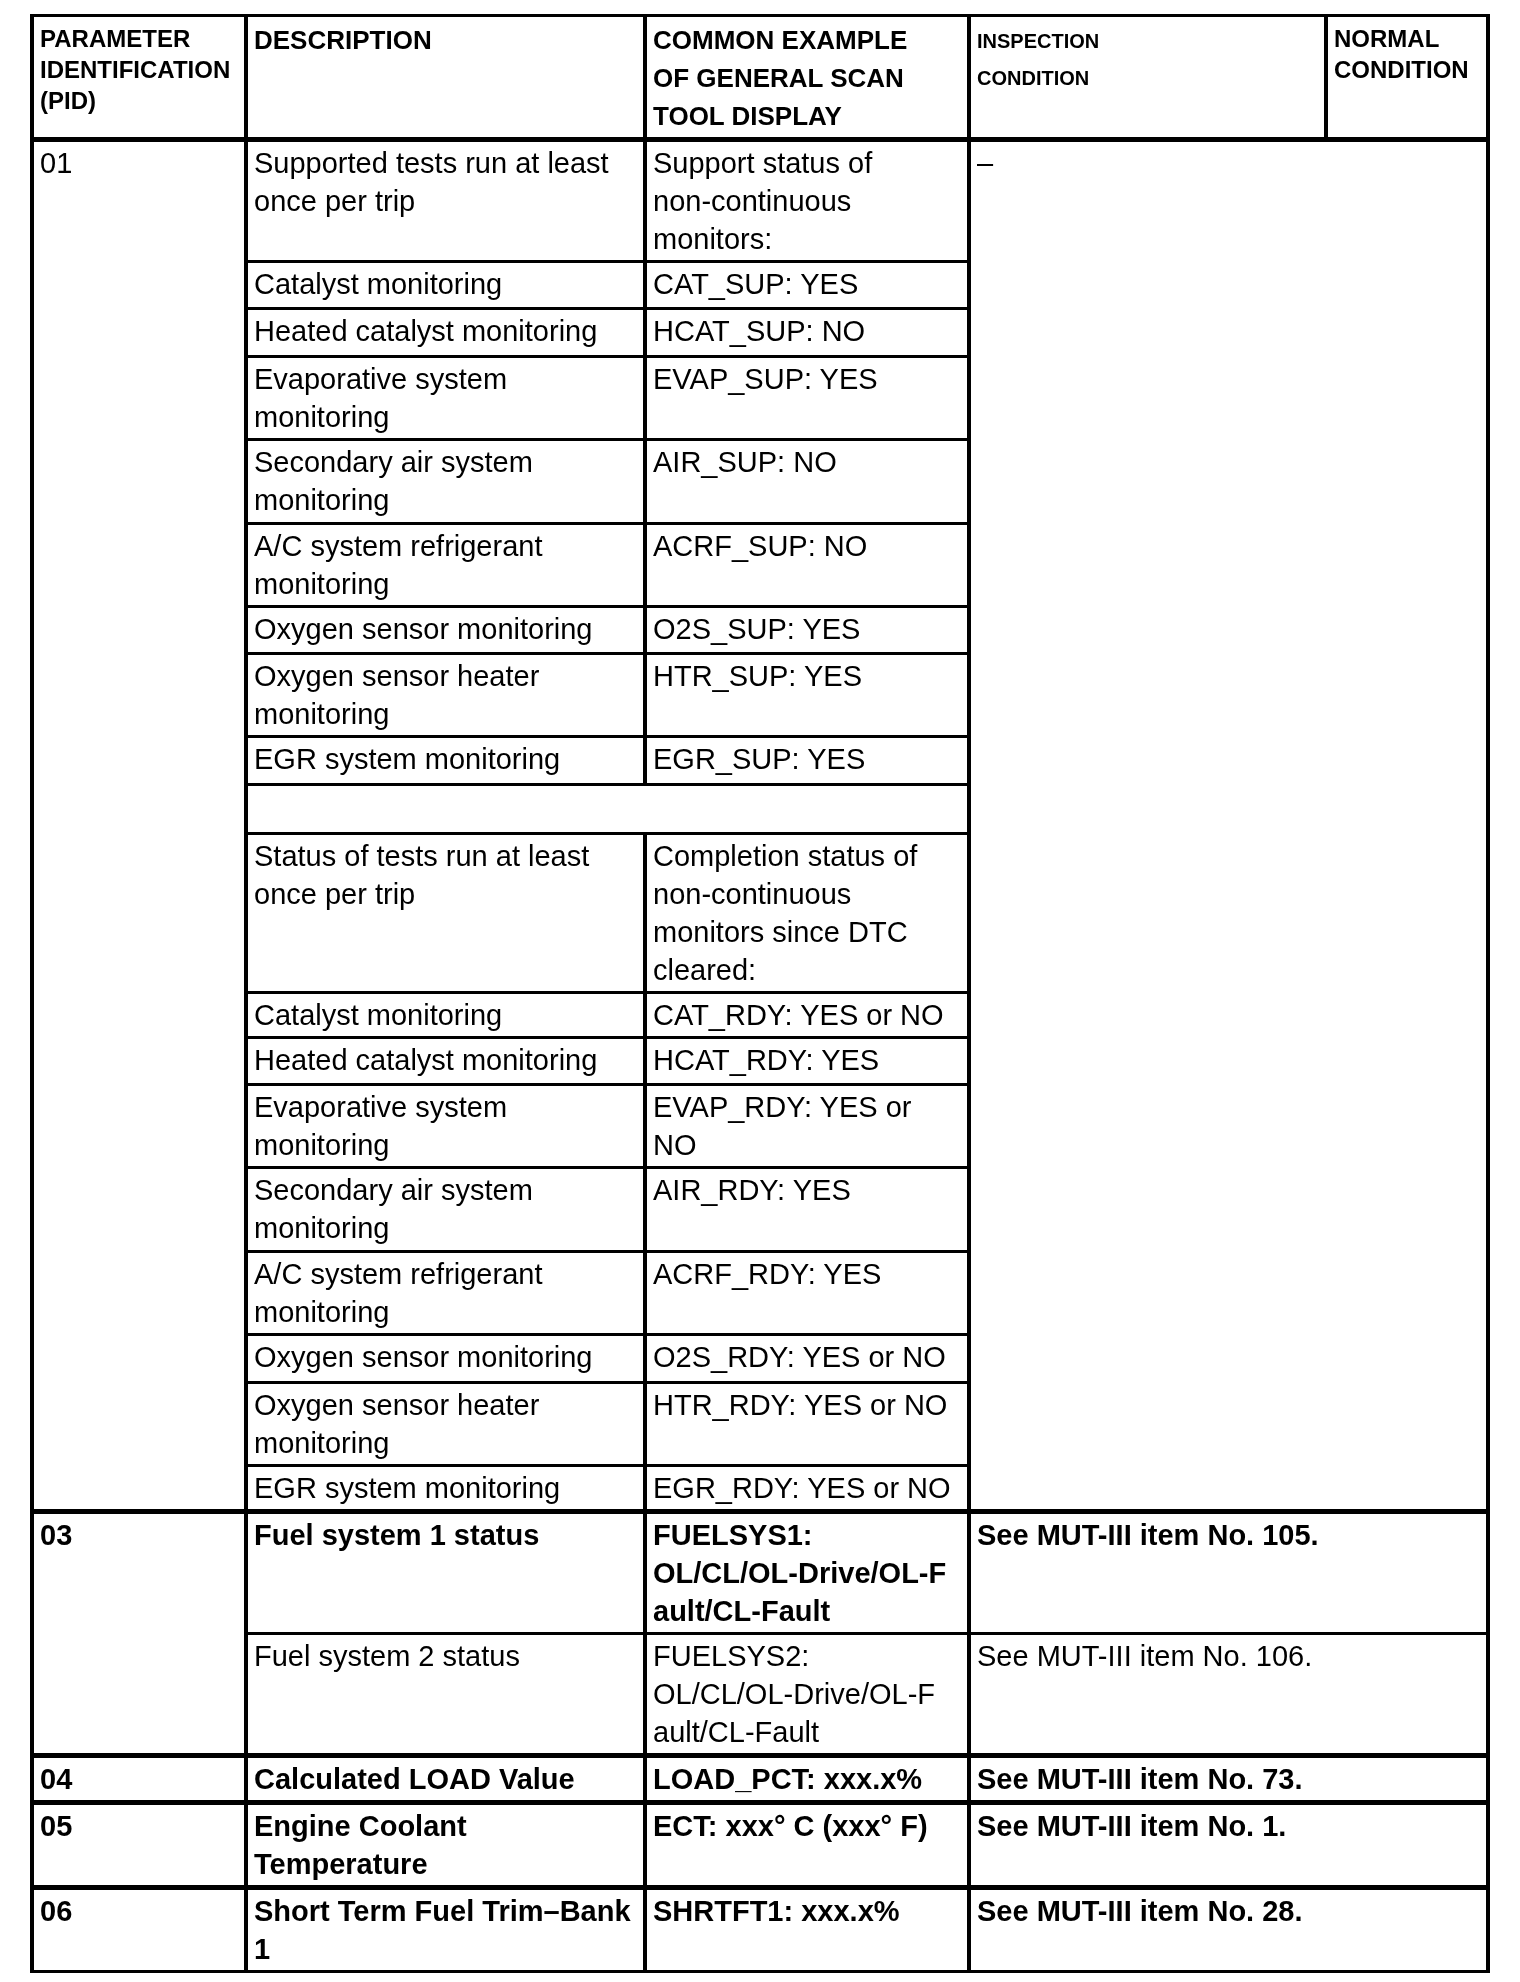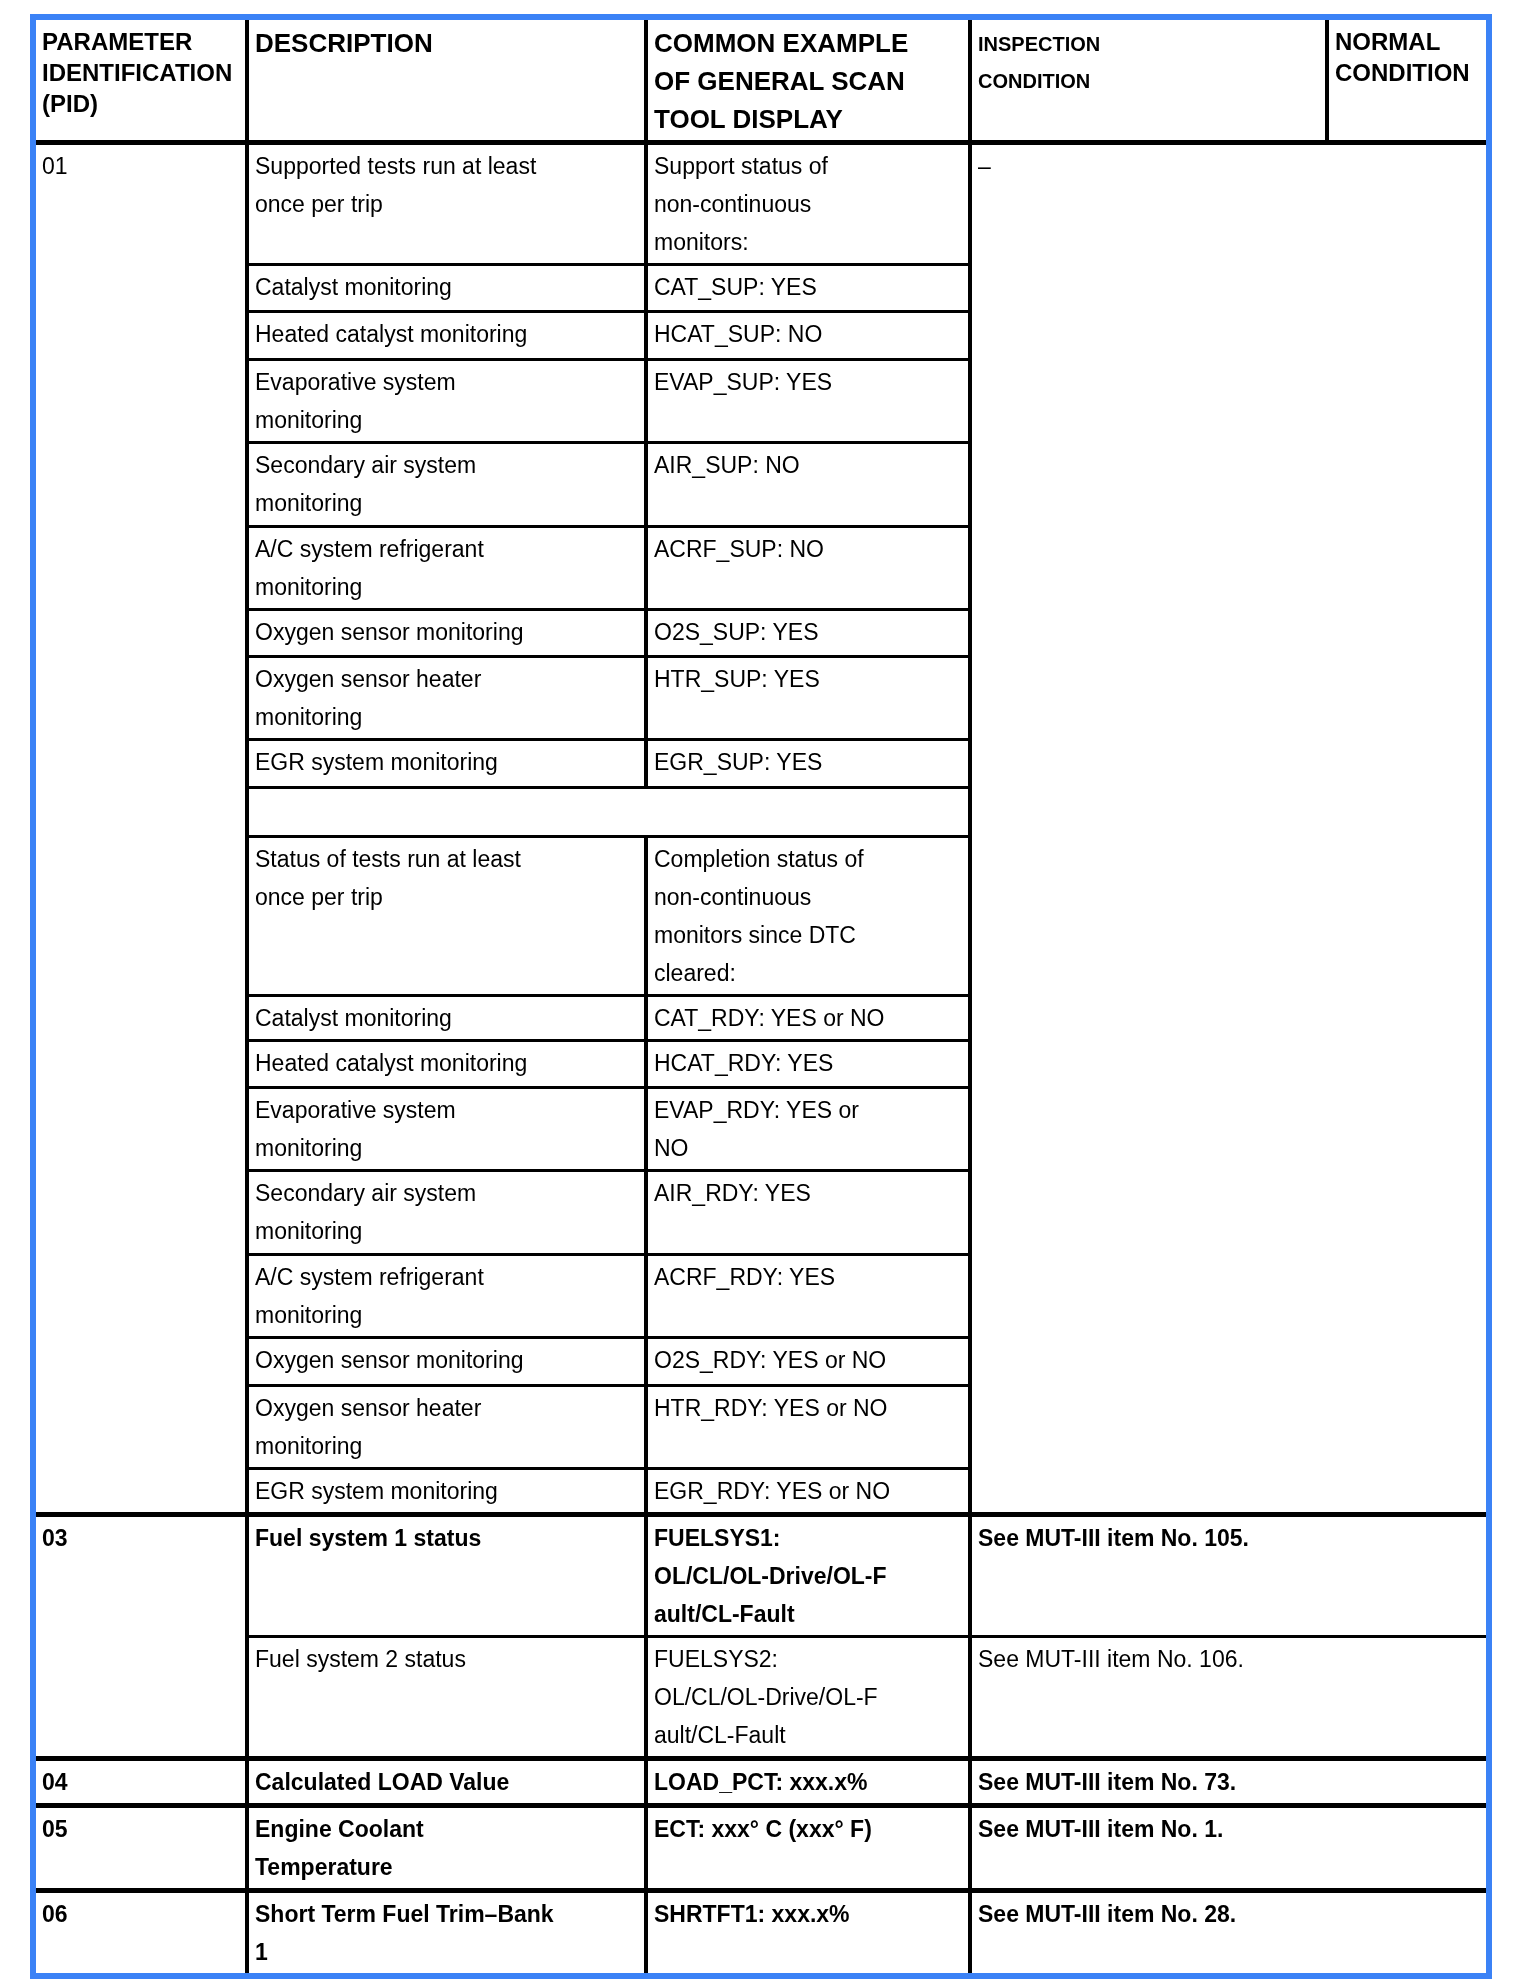--- a/index.html
+++ b/index.html
@@ -13,21 +13,21 @@
     background: #ffffff;
     box-sizing: border-box;
     padding: 14px 0 0 30px;
     font-family: "Liberation Sans", "DejaVu Sans", sans-serif;
     color: #000000;
   }
   table.pid-table {
     border-collapse: collapse;
     table-layout: fixed;
     width: 1456px;
-    border: 6px solid #3b82f6;
+    border: 1px solid #3b82f6;
   }
   col.c1 { width: 214px; }
   col.c2 { width: 399px; }
   col.c3 { width: 324px; }
   col.c4 { width: 357px; }
   col.c5 { width: 162px; }
   th, td {
     border: 3px solid #000000;
     border-left-width: 4px;
     border-right-width: 4px;
@@ -39,21 +39,21 @@
     box-sizing: border-box;
   }
   thead th {
     border-bottom-width: 5px;
     font-weight: bold;
   }
   .hdr-small { font-size: 24px; line-height: 31px; padding-top: 6px; }
   .hdr-big   { font-size: 26px; line-height: 38px; padding-top: 4px; }
   .hdr-mid   { font-size: 20px; line-height: 37px; padding-top: 6px; }
   tbody td {
-    font-size: 23px;
+    font-size: 29px;
     line-height: 38px;
     font-weight: normal;
   }
   tr.block-top > td { border-top-width: 5px; font-weight: bold; }
 </style>
 </head>
 <body>
 
 <div class="page">
   <table class="pid-table">

